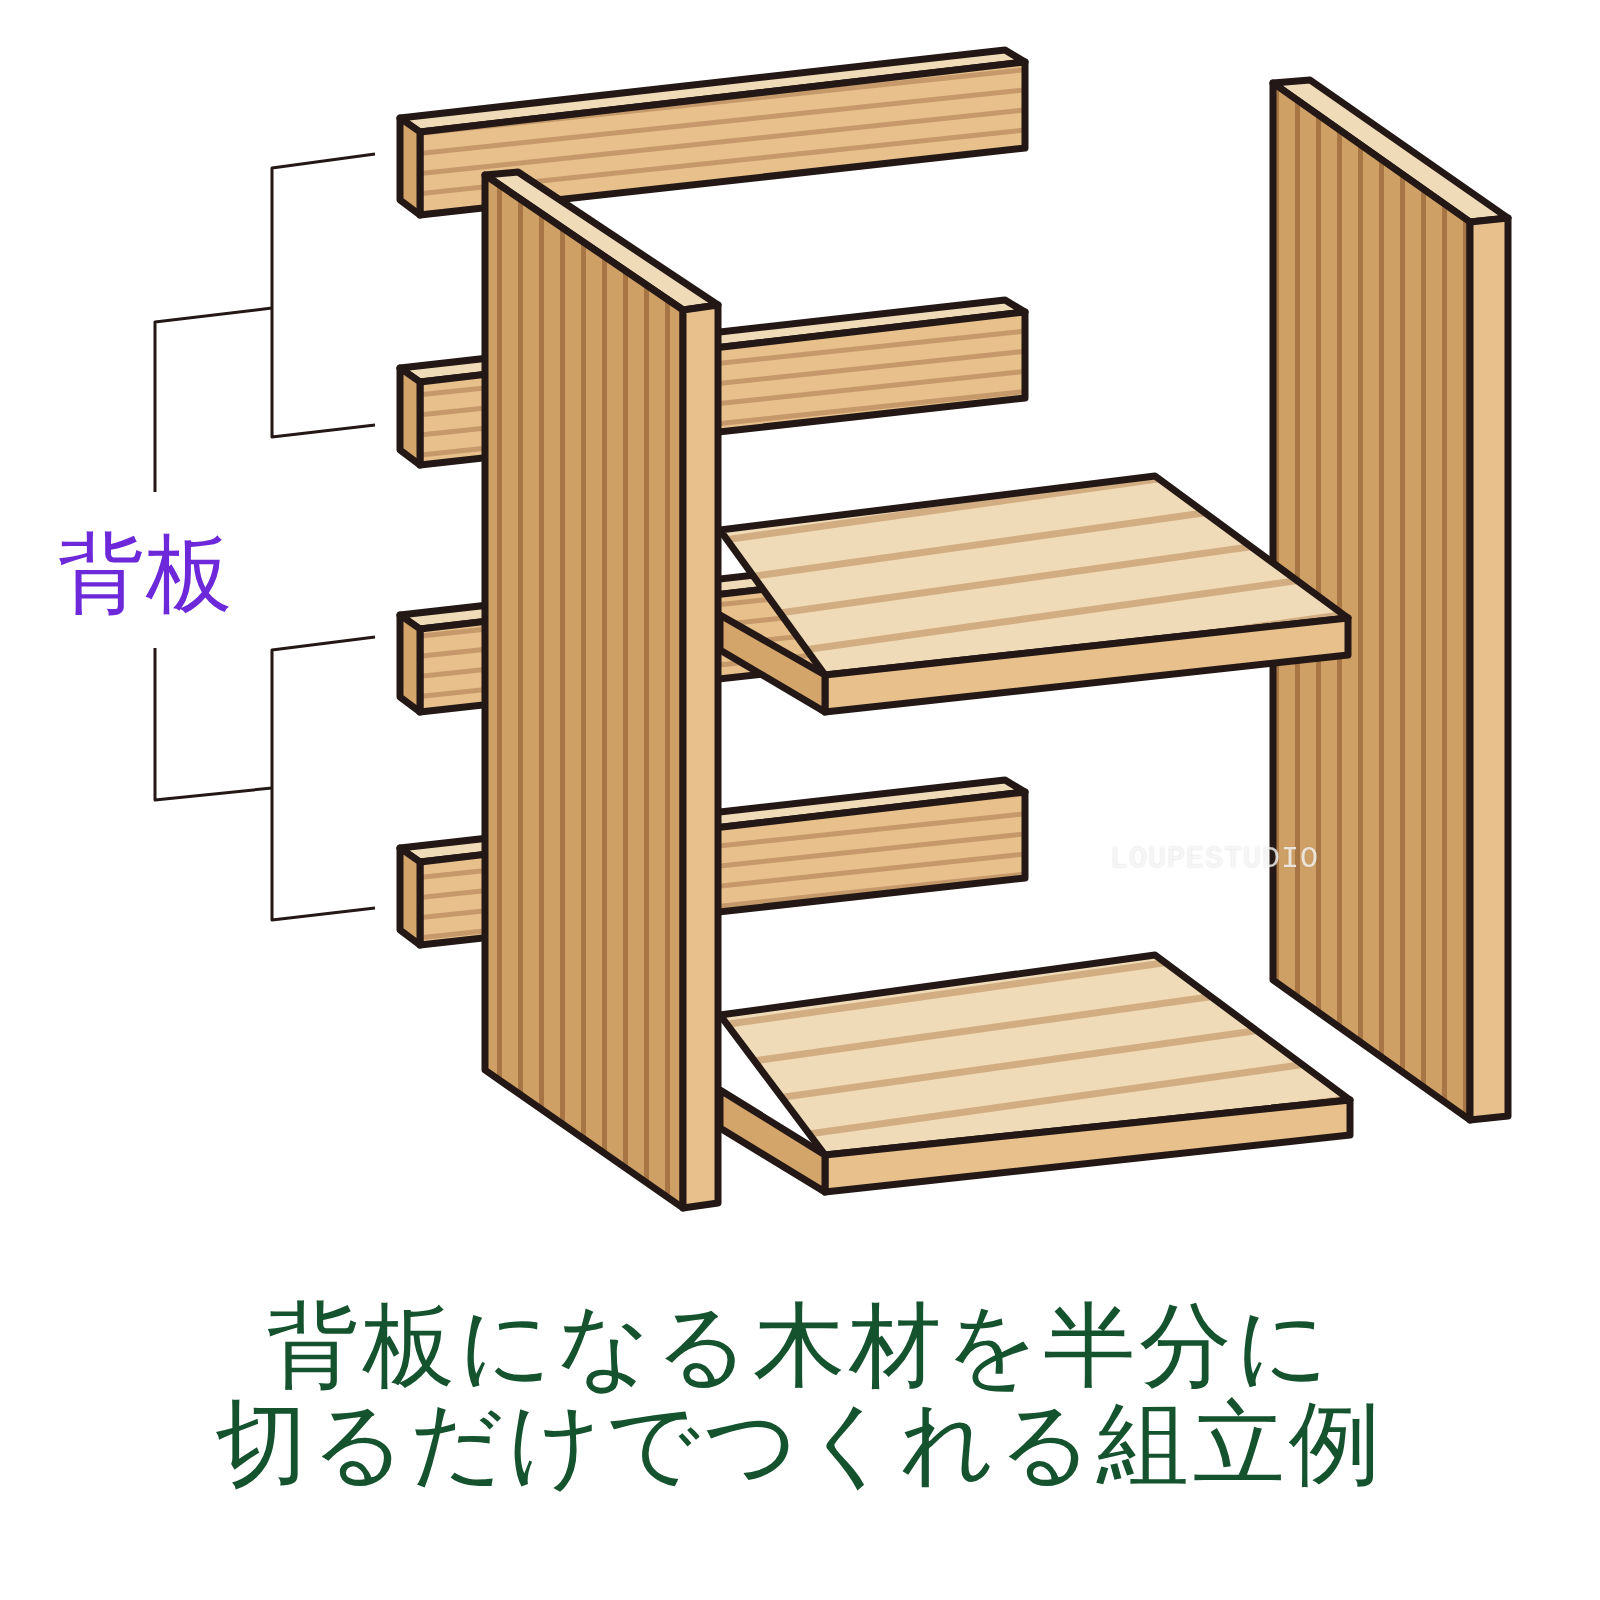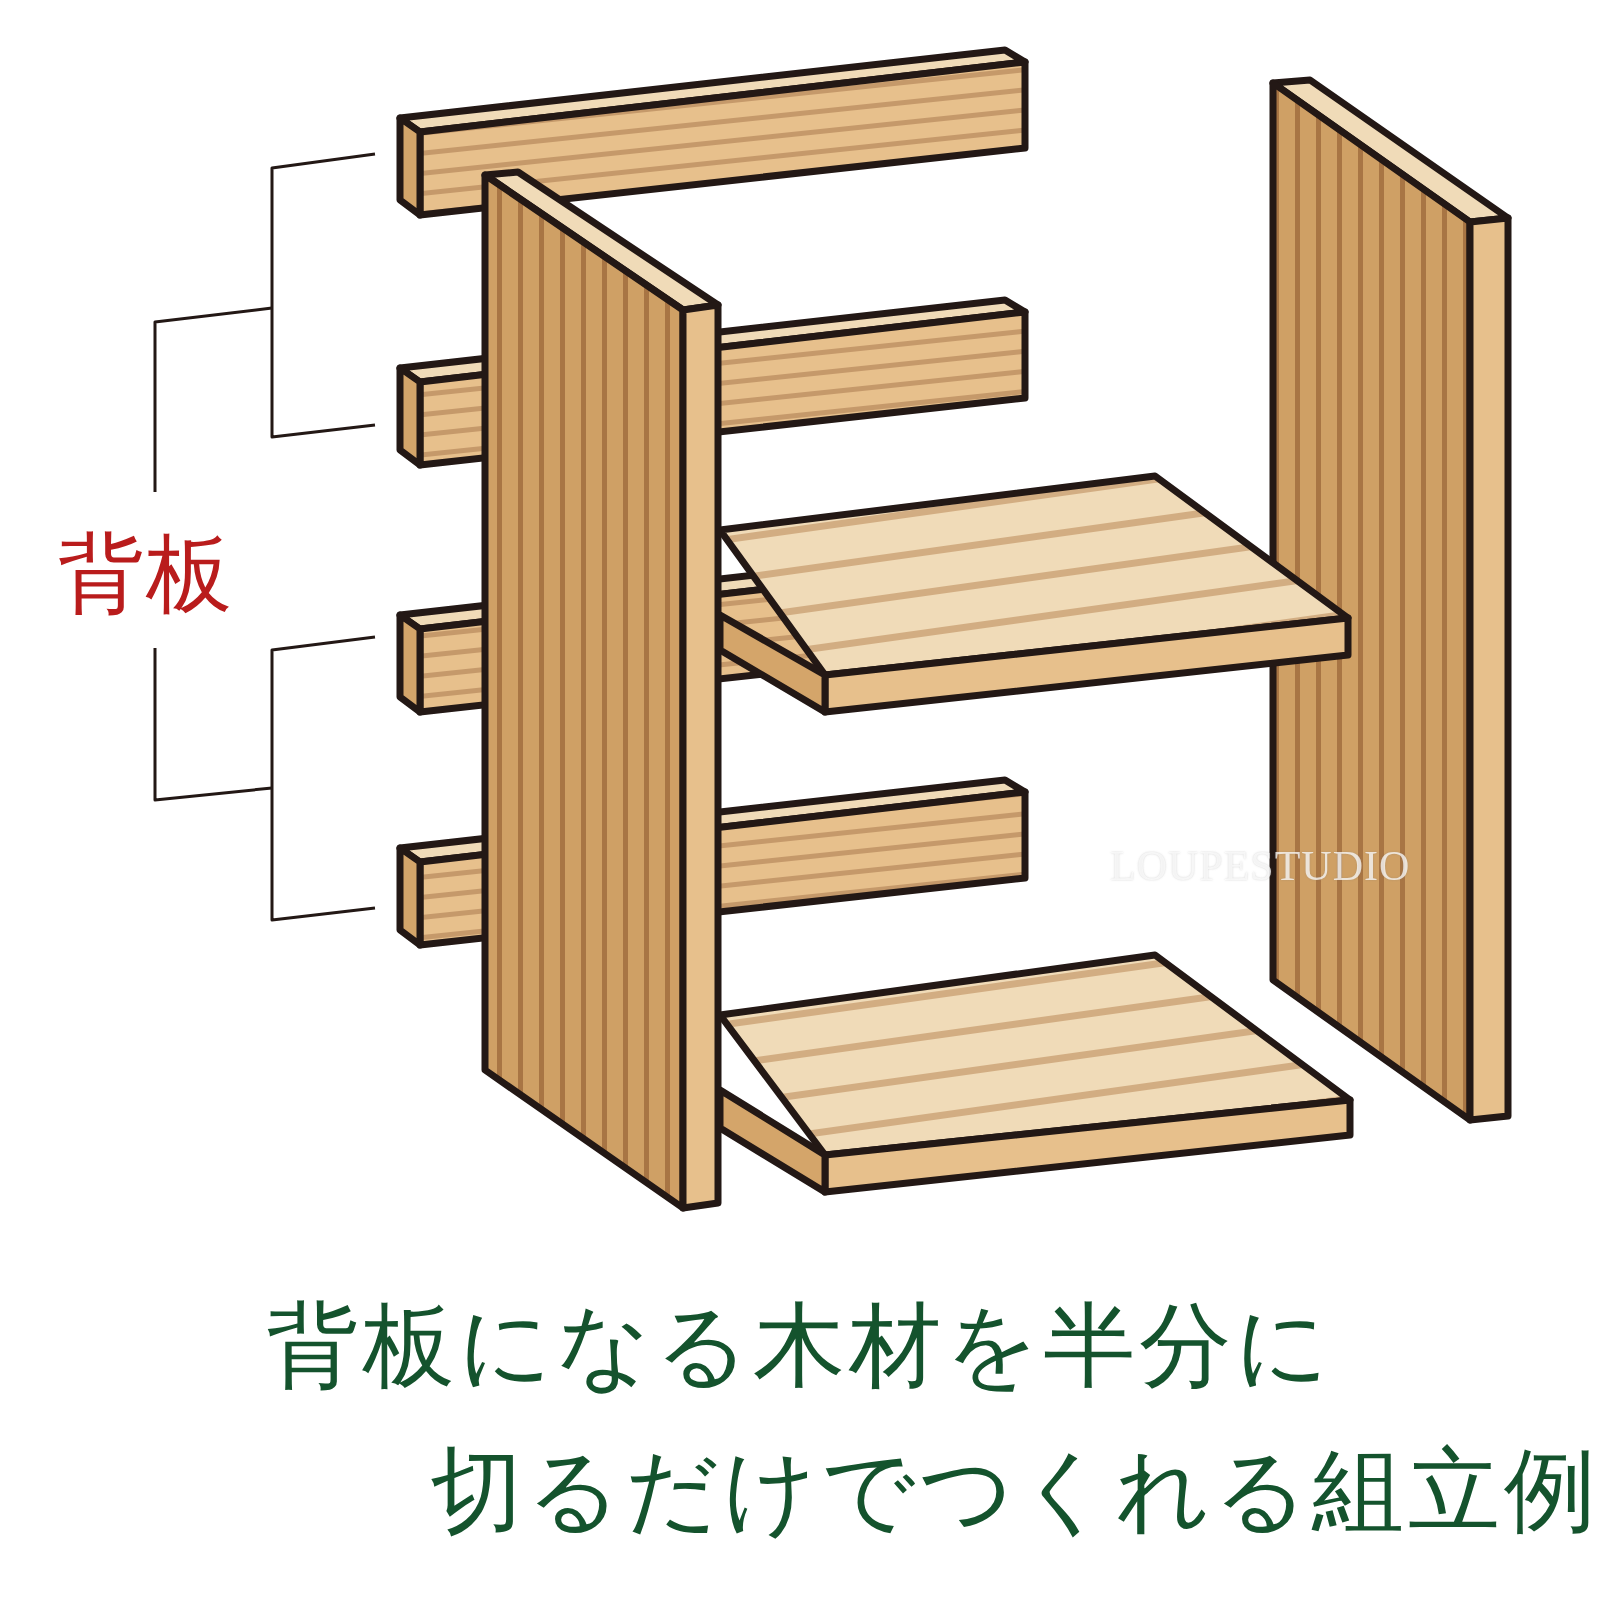--- a/index.html
+++ b/index.html
@@ -1,32 +1,32 @@
 <!DOCTYPE html>
 <html><head>
 <meta charset="utf-8">
 <style>
   html, body { margin: 0; padding: 0; background: #ffffff; }
   body { width: 1600px; height: 1600px; position: relative; overflow: hidden; font-family: "DejaVu Sans", sans-serif; }
   #stage { position: absolute; left: 0; top: 0; width: 1600px; height: 1600px; }
   .label-backboard {
     position: absolute; left: 58px; top: 530px;
     font-family: "DejaVu Sans", sans-serif; font-size: 86px; font-weight: 500;
-    color: #b91c1c; letter-spacing: 2px; line-height: 1;
+    color: #6d28d9; letter-spacing: 2px; line-height: 1;
   }
   .caption {
     position: absolute; left: 0; width: 1600px; text-align: center;
     font-family: "DejaVu Sans", sans-serif; font-size: 92px; font-weight: 500;
     color: #14532d; line-height: 1; letter-spacing: 4px;
   }
   .caption.l1 { top: 1300px; }
-  .caption.l2 { top: 1445px; text-align: right; }
+  .caption.l2 { top: 1398px; }
   .watermark {
     position: absolute; left: 1110px; top: 842px;
-    font-family: Liberation Serif, serif; font-size: 42px; font-weight: 300;
+    font-family: Liberation Mono, monospace; font-size: 30px; font-weight: 300;
     color: rgba(255,255,255,0.75); letter-spacing: 1px;
     text-shadow: 0 0 2px rgba(120,120,120,0.35);
   }
 </style>
 </head>
 <body>
 
 <div id="stage">
   <svg width="1600" height="1600" viewBox="0 0 1600 1600" xmlns="http://www.w3.org/2000/svg">
     <defs>

